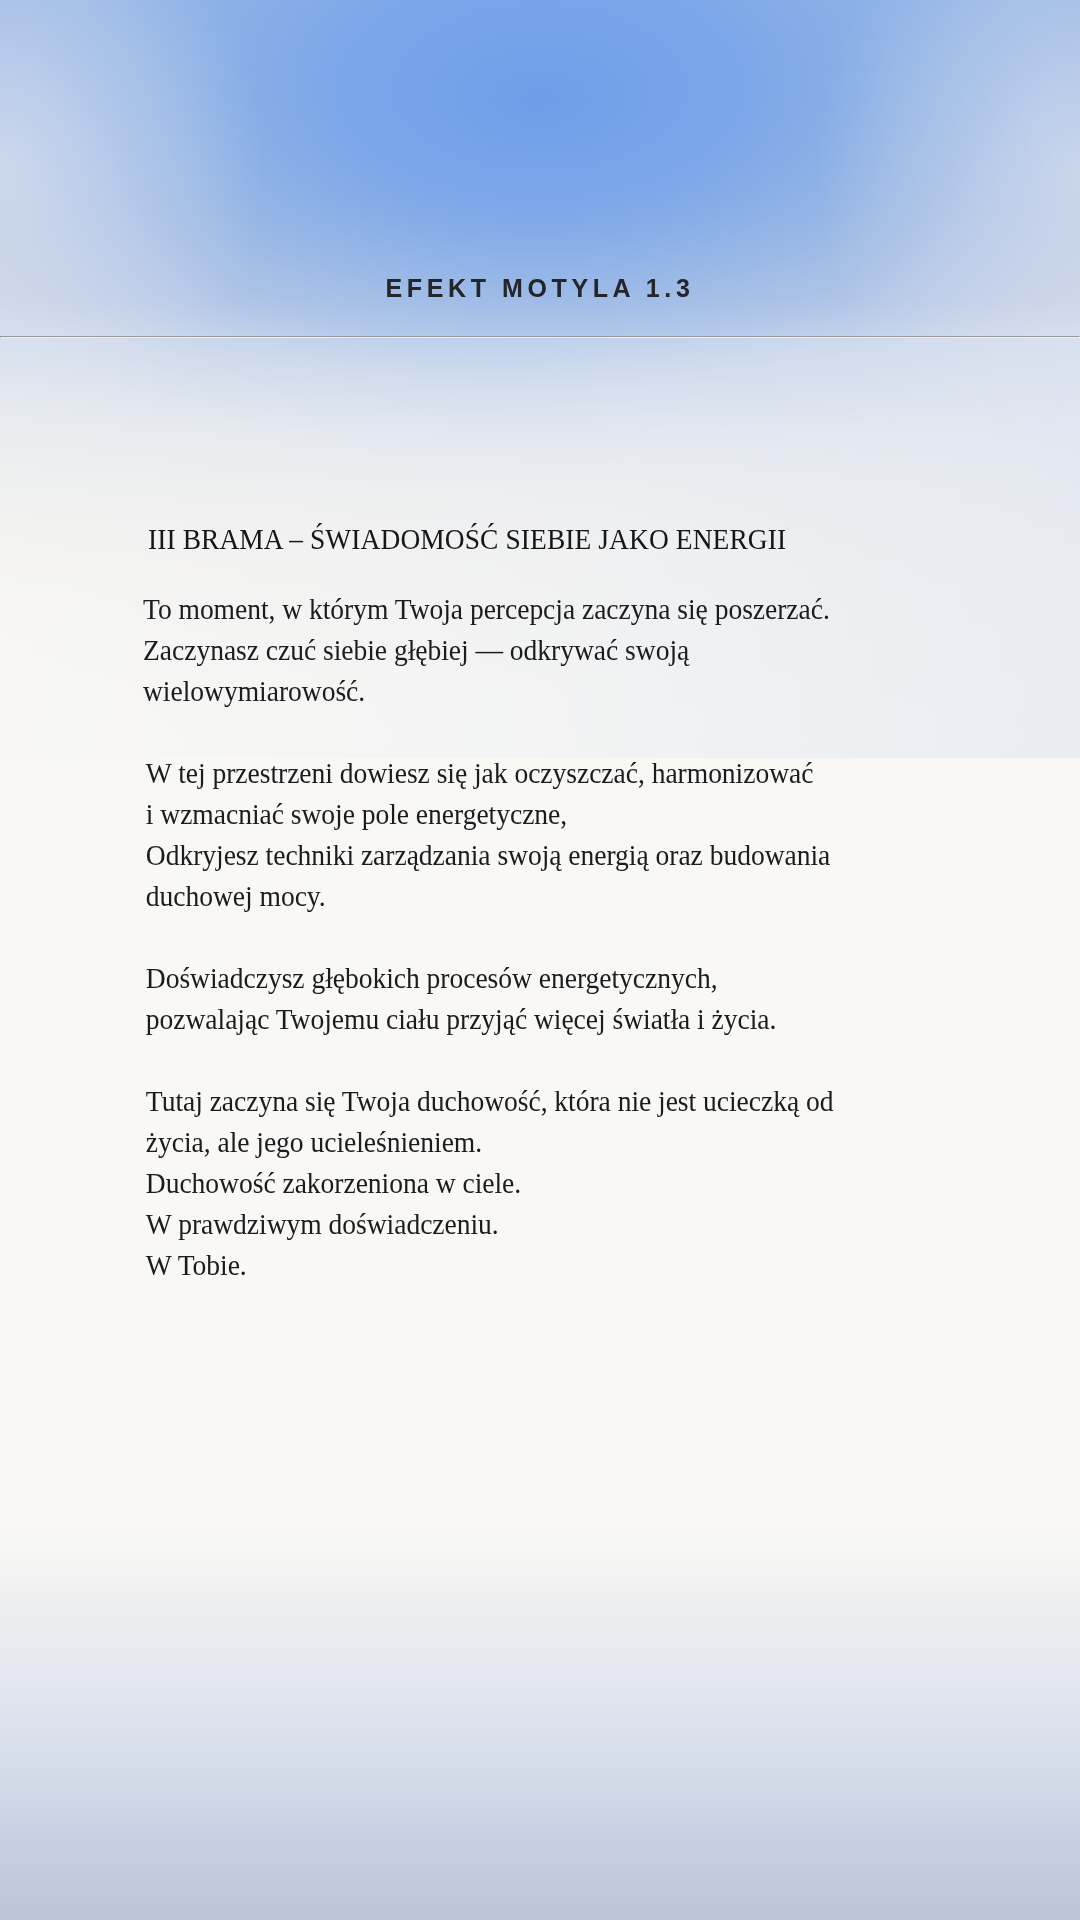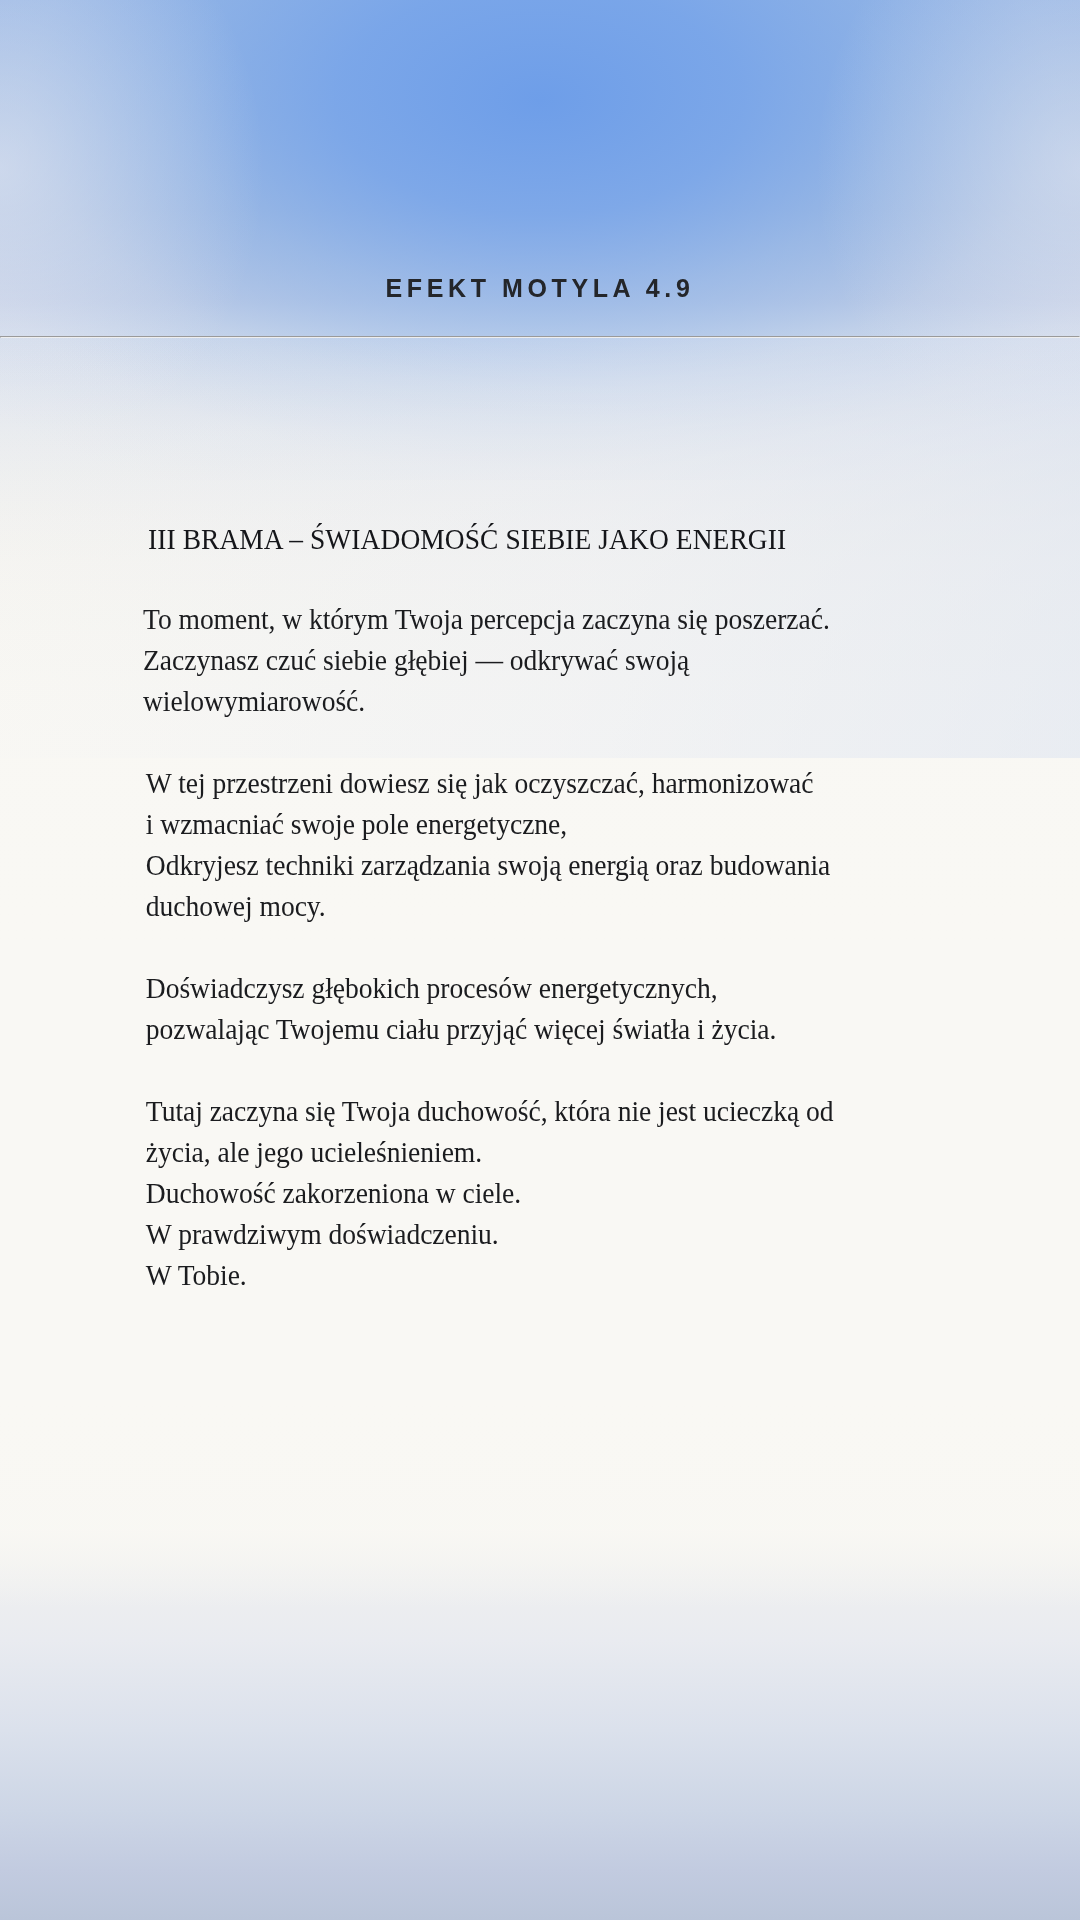--- a/index.html
+++ b/index.html
@@ -168,21 +168,21 @@
     font-weight: 400;
     letter-spacing: 0.1px;
     color: #15161a;
     line-height: 1.18;
     transform: scaleX(0.915);
     transform-origin: left center;
     white-space: nowrap;
   }
 
   .prose {
-    margin-top: 43px;
+    margin-top: 33px;
     color: #1b1c1f;
   }
 
   .para {
     font-family: "Liberation Serif", "DejaVu Serif", serif;
     font-size: 29.5px;
     font-weight: 400;
     line-height: 41px;
     letter-spacing: -0.05px;
     color: #1b1c1f;
@@ -205,21 +205,21 @@
 
 <div class="bg-root">
   <div class="bg-vertical"></div>
   <div class="bg-bloom"></div>
   <div class="bg-corner-haze"></div>
   <div class="bg-paper"></div>
   <div class="bg-paper-tint"></div>
 </div>
 
 <header class="brand-header">
-  <div class="brand-title">EFEKT MOTYLA 4.9</div>
+  <div class="brand-title">EFEKT MOTYLA 1.3</div>
 </header>
 
 <hr class="divider">
 
 <main class="content">
 
   <h1 class="section-heading">III BRAMA – ŚWIADOMOŚĆ SIEBIE JAKO ENERGII</h1>
 
   <section class="prose">
     <p class="para">To moment, w którym Twoja percepcja zaczyna się poszerzać.

